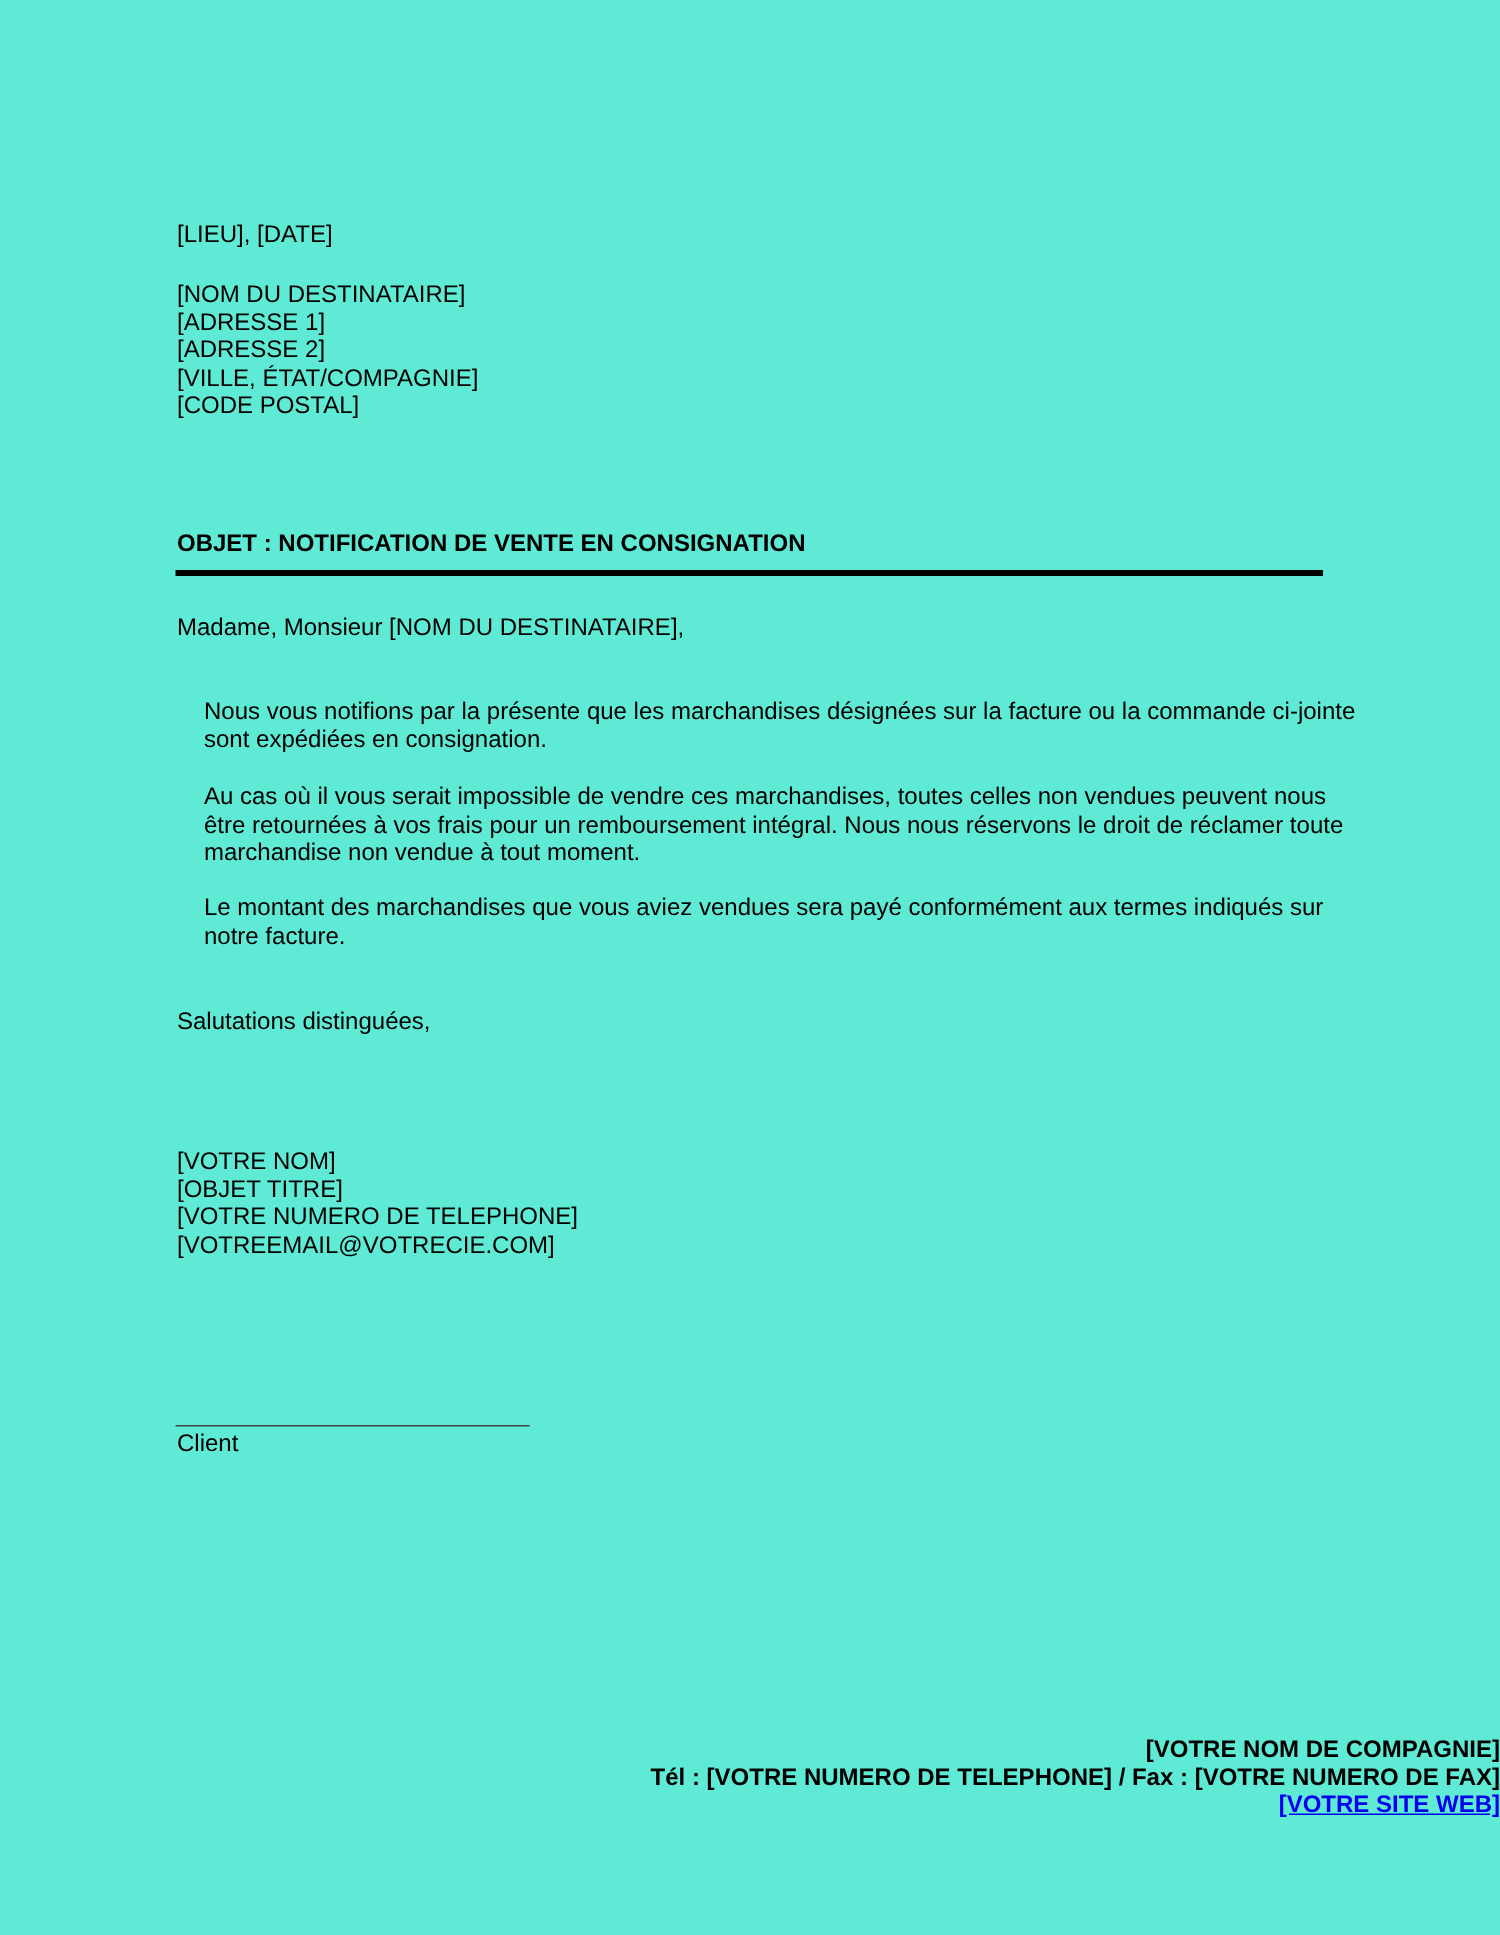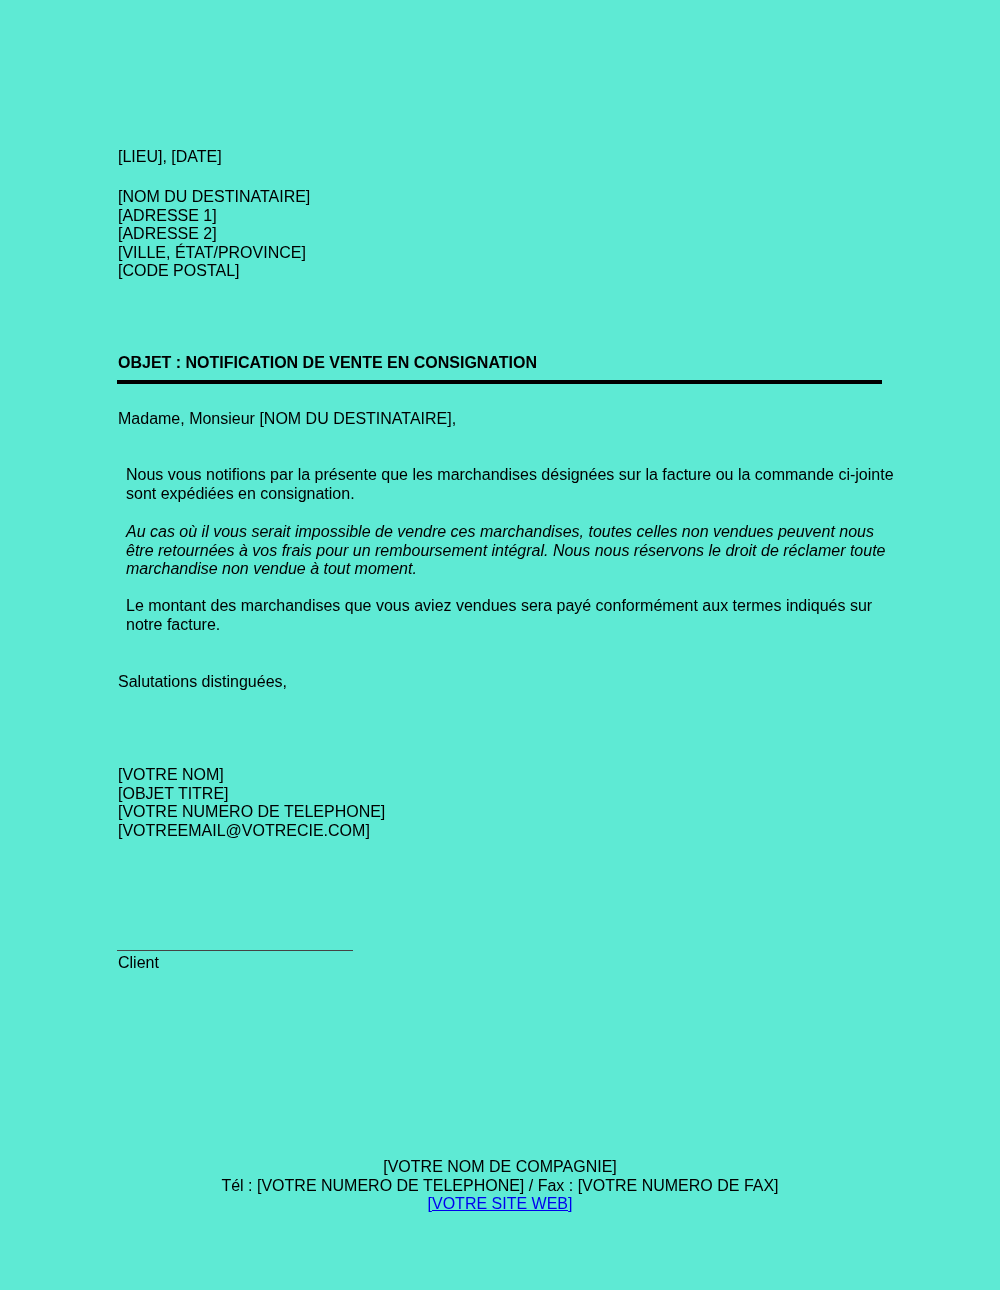--- a/index.html
+++ b/index.html
@@ -38,70 +38,71 @@
     .rule {
       position: absolute;
       left: 117px;
       top: 380px;
       width: 765px;
       height: 4px;
       background: #000000;
     }
     .para {
       position: absolute;
-      left: 126px;
+      left: 136px;
       width: 770px;
       line-height: 18.6px;
       white-space: normal;
     }
     .sig-line {
       position: absolute;
       left: 117px;
       top: 950px;
       width: 236px;
       height: 1px;
       border-top: 1.5px solid #444444;
     }
     .footer {
       position: absolute;
       left: 0;
       width: 1000px;
       top: 1158px;
-      text-align: center;
+      text-align: right;
       line-height: 18.6px;
+      font-weight: bold;
     }
     .footer a {
       color: #0000ee;
       text-decoration: underline;
     }
   </style>
 </head>
 <body>
 
 <div class="page">
 
   <div class="abs" style="top:148px;">[LIEU], [DATE]</div>
 
   <div class="abs" style="top:188px;">
     <span class="line">[NOM DU DESTINATAIRE]</span>
     <span class="line">[ADRESSE 1]</span>
     <span class="line">[ADRESSE 2]</span>
-    <span class="line">[VILLE, ÉTAT/PROVINCE]</span>
+    <span class="line">[VILLE, ÉTAT/COMPAGNIE]</span>
     <span class="line">[CODE POSTAL]</span>
   </div>
 
   <div class="abs subject" style="top:354px;">OBJET : NOTIFICATION DE VENTE EN CONSIGNATION</div>
 
   <div class="rule"></div>
 
   <div class="abs" style="top:410px;">Madame, Monsieur [NOM DU DESTINATAIRE],</div>
 
   <div class="para" style="top:466px;">Nous vous notifions par la présente que les marchandises désignées sur la facture ou la commande ci-jointe sont expédiées en consignation.</div>
 
-  <div class="para" style="top:523px;font-style:italic;">Au cas où il vous serait impossible de vendre ces marchandises, toutes celles non vendues peuvent nous être retournées à vos frais pour un remboursement intégral. Nous nous réservons le droit de réclamer toute marchandise non vendue à tout moment.</div>
+  <div class="para" style="top:523px;">Au cas où il vous serait impossible de vendre ces marchandises, toutes celles non vendues peuvent nous être retournées à vos frais pour un remboursement intégral. Nous nous réservons le droit de réclamer toute marchandise non vendue à tout moment.</div>
 
   <div class="para" style="top:597px;">Le montant des marchandises que vous aviez vendues sera payé conformément aux termes indiqués sur notre facture.</div>
 
   <div class="abs" style="top:673px;">Salutations distinguées,</div>
 
   <div class="abs" style="top:766px;">
     <span class="line">[VOTRE NOM]</span>
     <span class="line">[OBJET TITRE]</span>
     <span class="line">[VOTRE NUMERO DE TELEPHONE]</span>
     <span class="line">[VOTREEMAIL@VOTRECIE.COM]</span>

